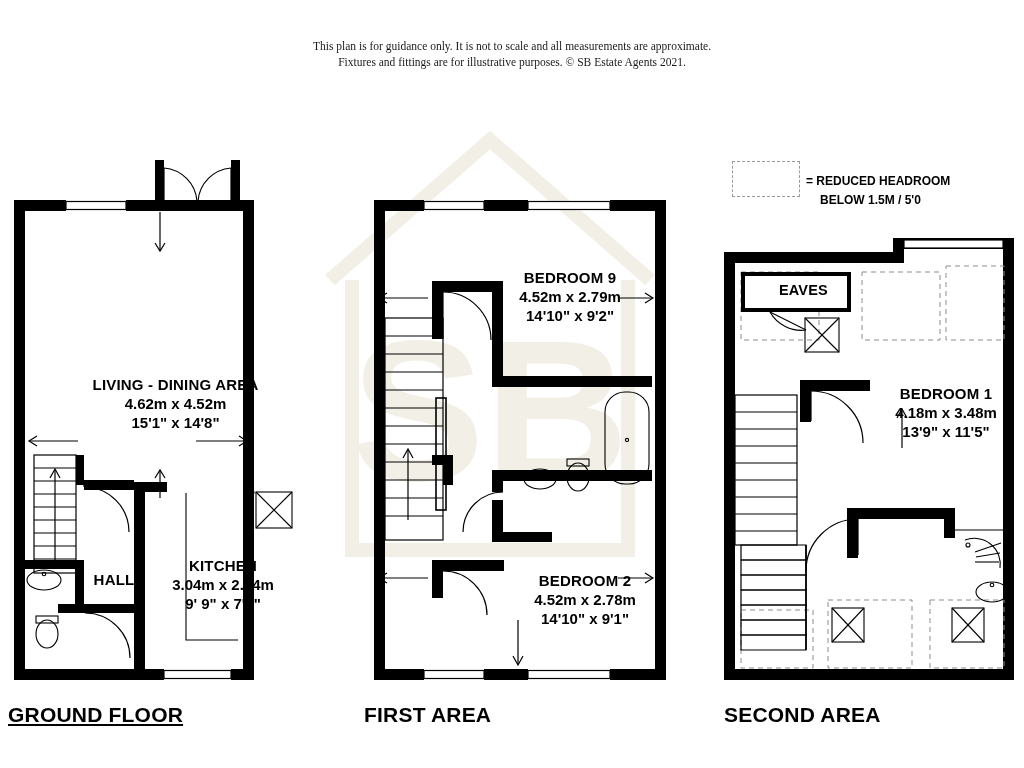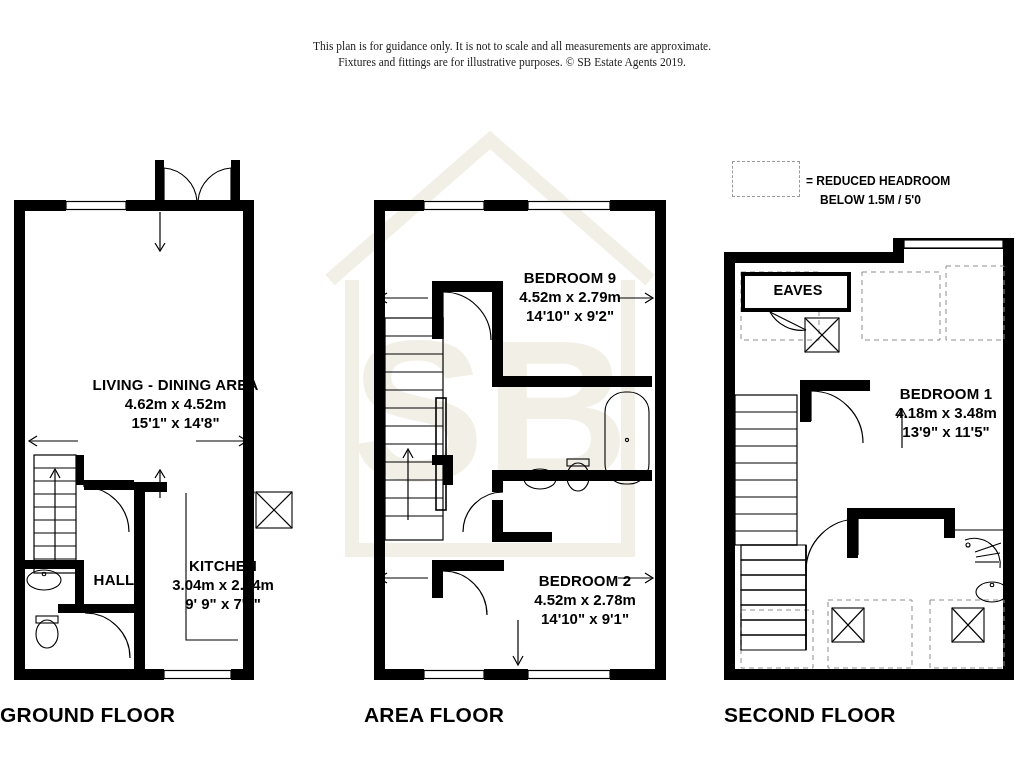--- a/index.html
+++ b/index.html
@@ -47,21 +47,21 @@
   }
 
   
   .floor-title {
     position: absolute;
     font-size: 21px;
     font-weight: bold;
     letter-spacing: 0.2px;
     white-space: nowrap;
   }
-  #title-ground { left: 0; top: 703px; }
+  #title-ground { left: 8px; top: 703px; text-decoration: underline; }
   #title-first  { left: 364px; top: 703px; }
   #title-second { left: 724px; top: 703px; }
 
   
   .legend-box {
     position: absolute;
     left: 732px;
     top: 161px;
     width: 68px;
     height: 36px;
@@ -97,21 +97,21 @@
   }
   .small-name .name { font-size: 14.5px; }
 
   
   #lbl-living  { left: 58px;  top: 328px; width: 235px; margin-top: 47px; }
   #lbl-kitchen { left: 148px; top: 556px; width: 150px; }
   #lbl-hall    { left: 76px;  top: 570px; width: 76px; }
   #lbl-bed3    { left: 480px; top: 268px; width: 180px; }
   #lbl-bed2    { left: 495px; top: 571px; width: 180px; }
   #lbl-bed1    { left: 856px; top: 384px; width: 180px; }
-  #lbl-eaves   { left: 743px; top: 281px; width: 110px; }
+  #lbl-eaves   { left: 718px; top: 281px; width: 110px; text-align: right; }
 
   
   svg { position: absolute; overflow: visible; }
   #plan-ground { left: 0; top: 0; }
   #plan-first  { left: 0; top: 0; }
   #plan-second { left: 0; top: 0; }
   .wall { fill: #000000; }
   .thin { fill: none; stroke: #000000; stroke-width: 1.2; }
   .thin2 { fill: none; stroke: #000000; stroke-width: 1.6; }
   .door-arc { fill: none; stroke: #000000; stroke-width: 1.2; }
@@ -128,21 +128,21 @@
   <svg class="watermark" width="380" height="560" viewBox="0 0 380 560">
     <g fill="none" stroke="#f1efe6" stroke-width="14">
       <path d="M30 200 L190 60 L350 200"></path>
       <path d="M52 200 L52 470 L328 470 L328 200"></path>
     </g>
     <text x="190" y="400" text-anchor="middle" font-family="Liberation Sans, sans-serif" font-size="200" font-weight="bold" fill="#f1efe6">SB</text>
   </svg>
 
   <div class="disclaimer">
     <div>This plan is for guidance only. It is not to scale and all measurements are approximate.</div>
-    <div>Fixtures and fittings are for illustrative purposes. © SB Estate Agents 2019.</div>
+    <div>Fixtures and fittings are for illustrative purposes. © SB Estate Agents 2021.</div>
   </div>
 
   <div class="legend-box"></div>
   <div class="legend-text">
     <span>= REDUCED HEADROOM</span>
     <span class="l2">BELOW 1.5M / 5'0</span>
   </div>
 
   <svg id="plan-ground" width="320" height="520" viewBox="0 0 320 520">
     <g transform="translate(0,0)">
@@ -480,16 +480,16 @@
     <div class="name">BEDROOM 1</div>
     <div class="dim">4.18m x 3.48m</div>
     <div class="dim">13'9" x 11'5"</div>
   </div>
 
   <div class="room-label small-name" id="lbl-eaves">
     <div class="name">EAVES</div>
   </div>
 
   <div class="floor-title" id="title-ground">GROUND FLOOR</div>
-  <div class="floor-title" id="title-first">AREA FLOOR</div>
-  <div class="floor-title" id="title-second">SECOND FLOOR</div>
+  <div class="floor-title" id="title-first">FIRST AREA</div>
+  <div class="floor-title" id="title-second">SECOND AREA</div>
 
 </div>
 
 </body></html>

